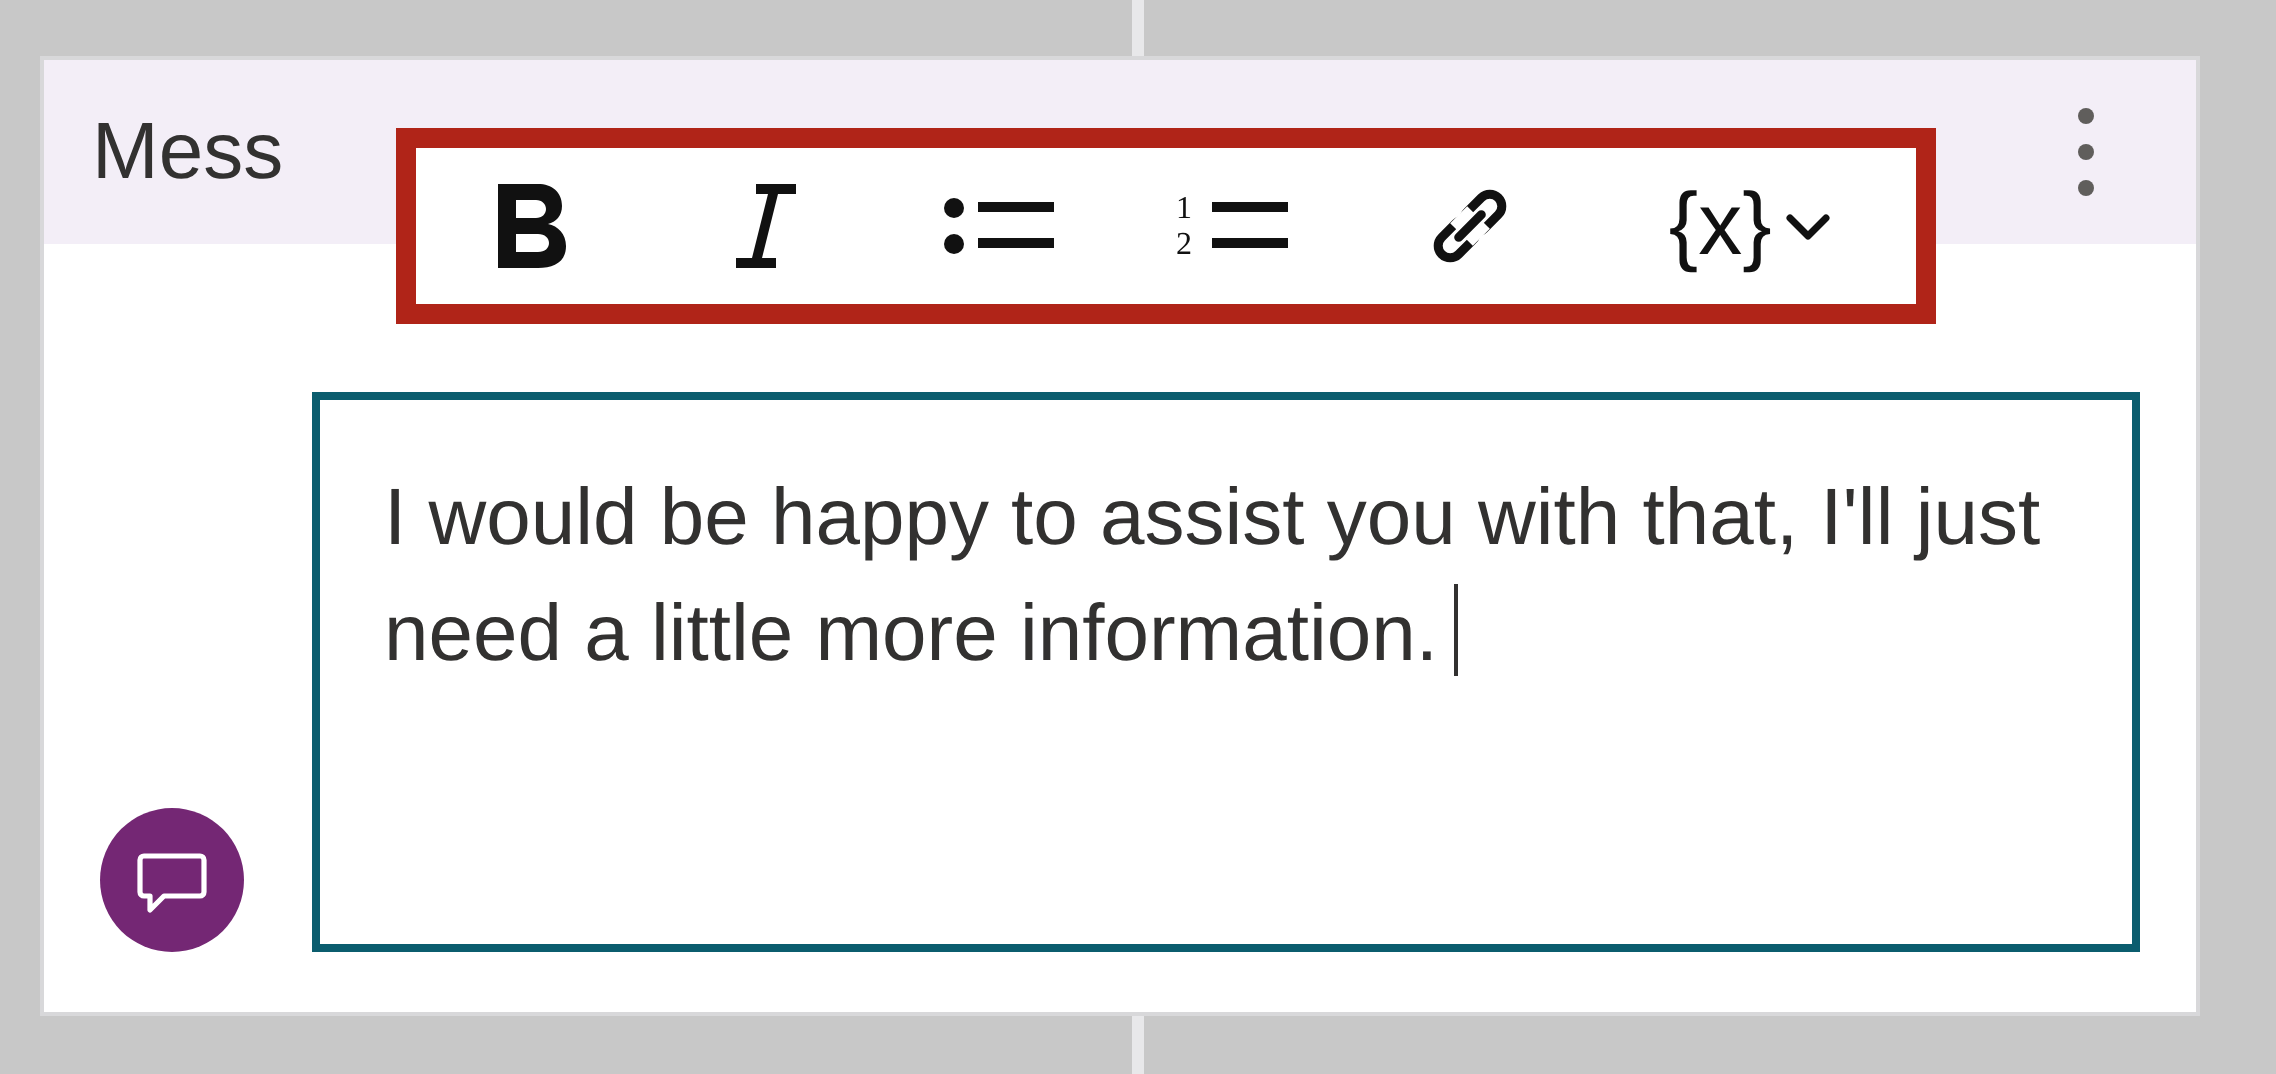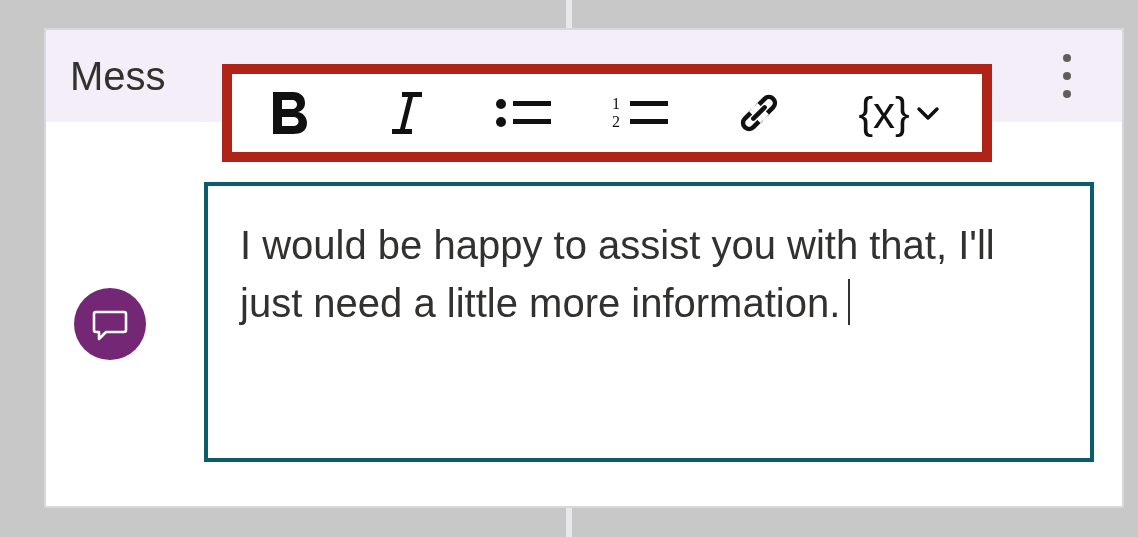--- a/index.html
+++ b/index.html
@@ -15,21 +15,21 @@
       position: absolute;
       left: 50%;
       top: 0;
       bottom: 0;
       width: 6px;
       margin-left: -3px;
       background: #e8e8ea;
     }
     .card {
       position: absolute;
-      left: 44px;
+      left: 20px;
       top: 28px;
       width: 1080px;
       height: 480px;
       background: #ffffff;
       border: 2px solid #d8d8da;
       display: flex;
       flex-direction: column;
     }
     .header {
       height: 92px;
@@ -94,22 +94,22 @@
       justify-content: center;
       gap: 4px;
       font-size: 44px;
       color: #111;
       font-weight: 400;
     }
     .body {
       flex: 1;
       display: flex;
       padding: 40px 28px 30px 28px;
-      gap: 58px;
-      align-items: center;
+      gap: 34px;
+      align-items: flex-end;
     }
     .icon-circle {
       width: 72px;
       height: 72px;
       border-radius: 50%;
       background: #742774;
       display: flex;
       align-items: center;
       justify-content: center;
       flex-shrink: 0;

